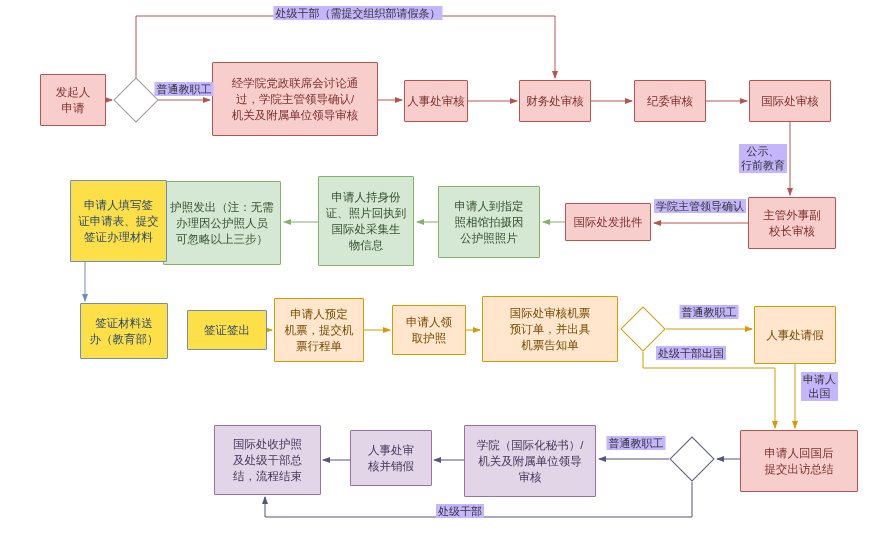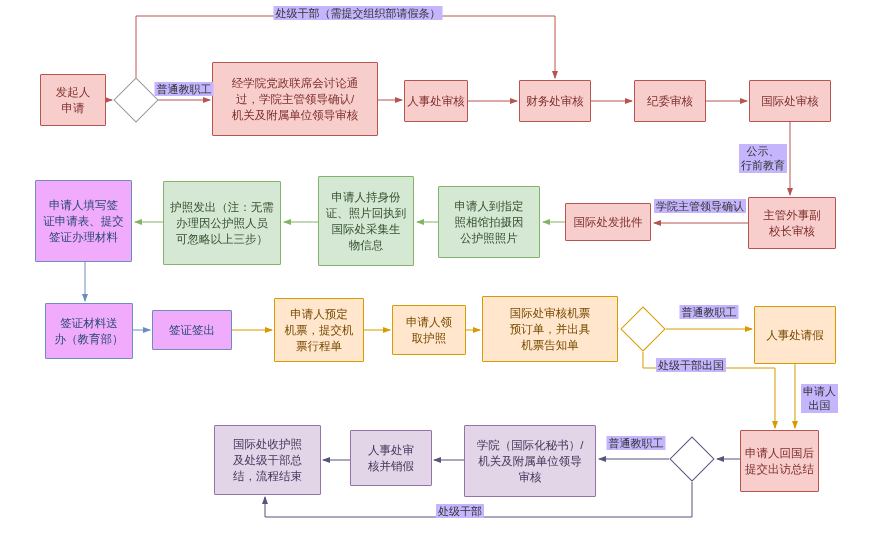--- a/index.html
+++ b/index.html
@@ -9,36 +9,36 @@
   svg.wires { position:absolute; left:0; top:0; z-index:1; }
   .node {
     position:absolute; z-index:2;
     display:flex; align-items:center; justify-content:center;
     text-align:center; white-space:pre-line;
     font-size:11.5px; line-height:1.4; padding:2px;
     border:1px solid; border-radius:1px;
   }
   .pink   { background:#f8cecc; border-color:#b85450; color:#7e2f2c; }
   .green  { background:#d5e8d4; border-color:#82b366; color:#35502d; }
-  .blue   { background:#f0abfc; border-color:#6c8ebf; color:#2a4a73; }
+  .blue   { background:#fde047; border-color:#6c8ebf; color:#2a4a73;margin-left:35px; }
   .orange { background:#ffe6cc; border-color:#d79b00; color:#774b00; }
   .purple { background:#e1d5e7; border-color:#9673a6; color:#46355c; }
   .diamond {
     position:absolute; z-index:2; width:32px; height:32px;
     transform:rotate(45deg); background:#ffffff; border:1px solid #9a9a9a;
   }
   .d2 { border-color:#d79b00; }
   .d3 { border-color:#55557d; }
   .edge-label {
     position:absolute; z-index:3;
     font-size:11px; color:#333333; background:#c4b5fd;
     white-space:pre-line; text-align:center; line-height:1.3; padding:0 2px;
     transform:translateX(-50%);
   }
-  .edge-label.anchor-left  { transform:none;margin-top:12px; }
+  .edge-label.anchor-left  { transform:none; }
   .edge-label.anchor-right { transform:translateX(-100%); }
 </style>
 </head>
 <body>
 
 <div class="canvas">
 
   <svg class="wires" width="890" height="545">
     <defs>
       <marker id="ar-red" markerWidth="9" markerHeight="8" refX="7" refY="3" orient="auto" markerUnits="userSpaceOnUse">
@@ -136,21 +136,21 @@
 机票，提交机
 票行程单</div>
   <div class="node orange" style="left:392px;top:305px;width:74px;height:50px">申请人领
 取护照</div>
   <div class="node orange" style="left:482px;top:296px;width:136px;height:66px">国际处审核机票
 预订单，并出具
 机票告知单</div>
   <div class="diamond d2" style="left:627px;top:313px"></div>
   <div class="node orange" style="left:754px;top:306px;width:82px;height:58px">人事处请假</div>
 
-  <div class="node pink" style="left:740px;top:430px;width:79px;height:62px">申请人回国后
+  <div class="node pink" style="left:740px;top:430px;width:118px;height:62px">申请人回国后
 提交出访总结</div>
   <div class="diamond d3" style="left:676px;top:443px"></div>
   <div class="node purple" style="left:464px;top:425px;width:132px;height:72px">学院（国际化秘书）/
 机关及附属单位领导
 审核</div>
   <div class="node purple" style="left:350px;top:430px;width:82px;height:56px">人事处审
 核并销假</div>
   <div class="node purple" style="left:214px;top:425px;width:107px;height:70px">国际处收护照
 及处级干部总
 结，流程结束</div>

